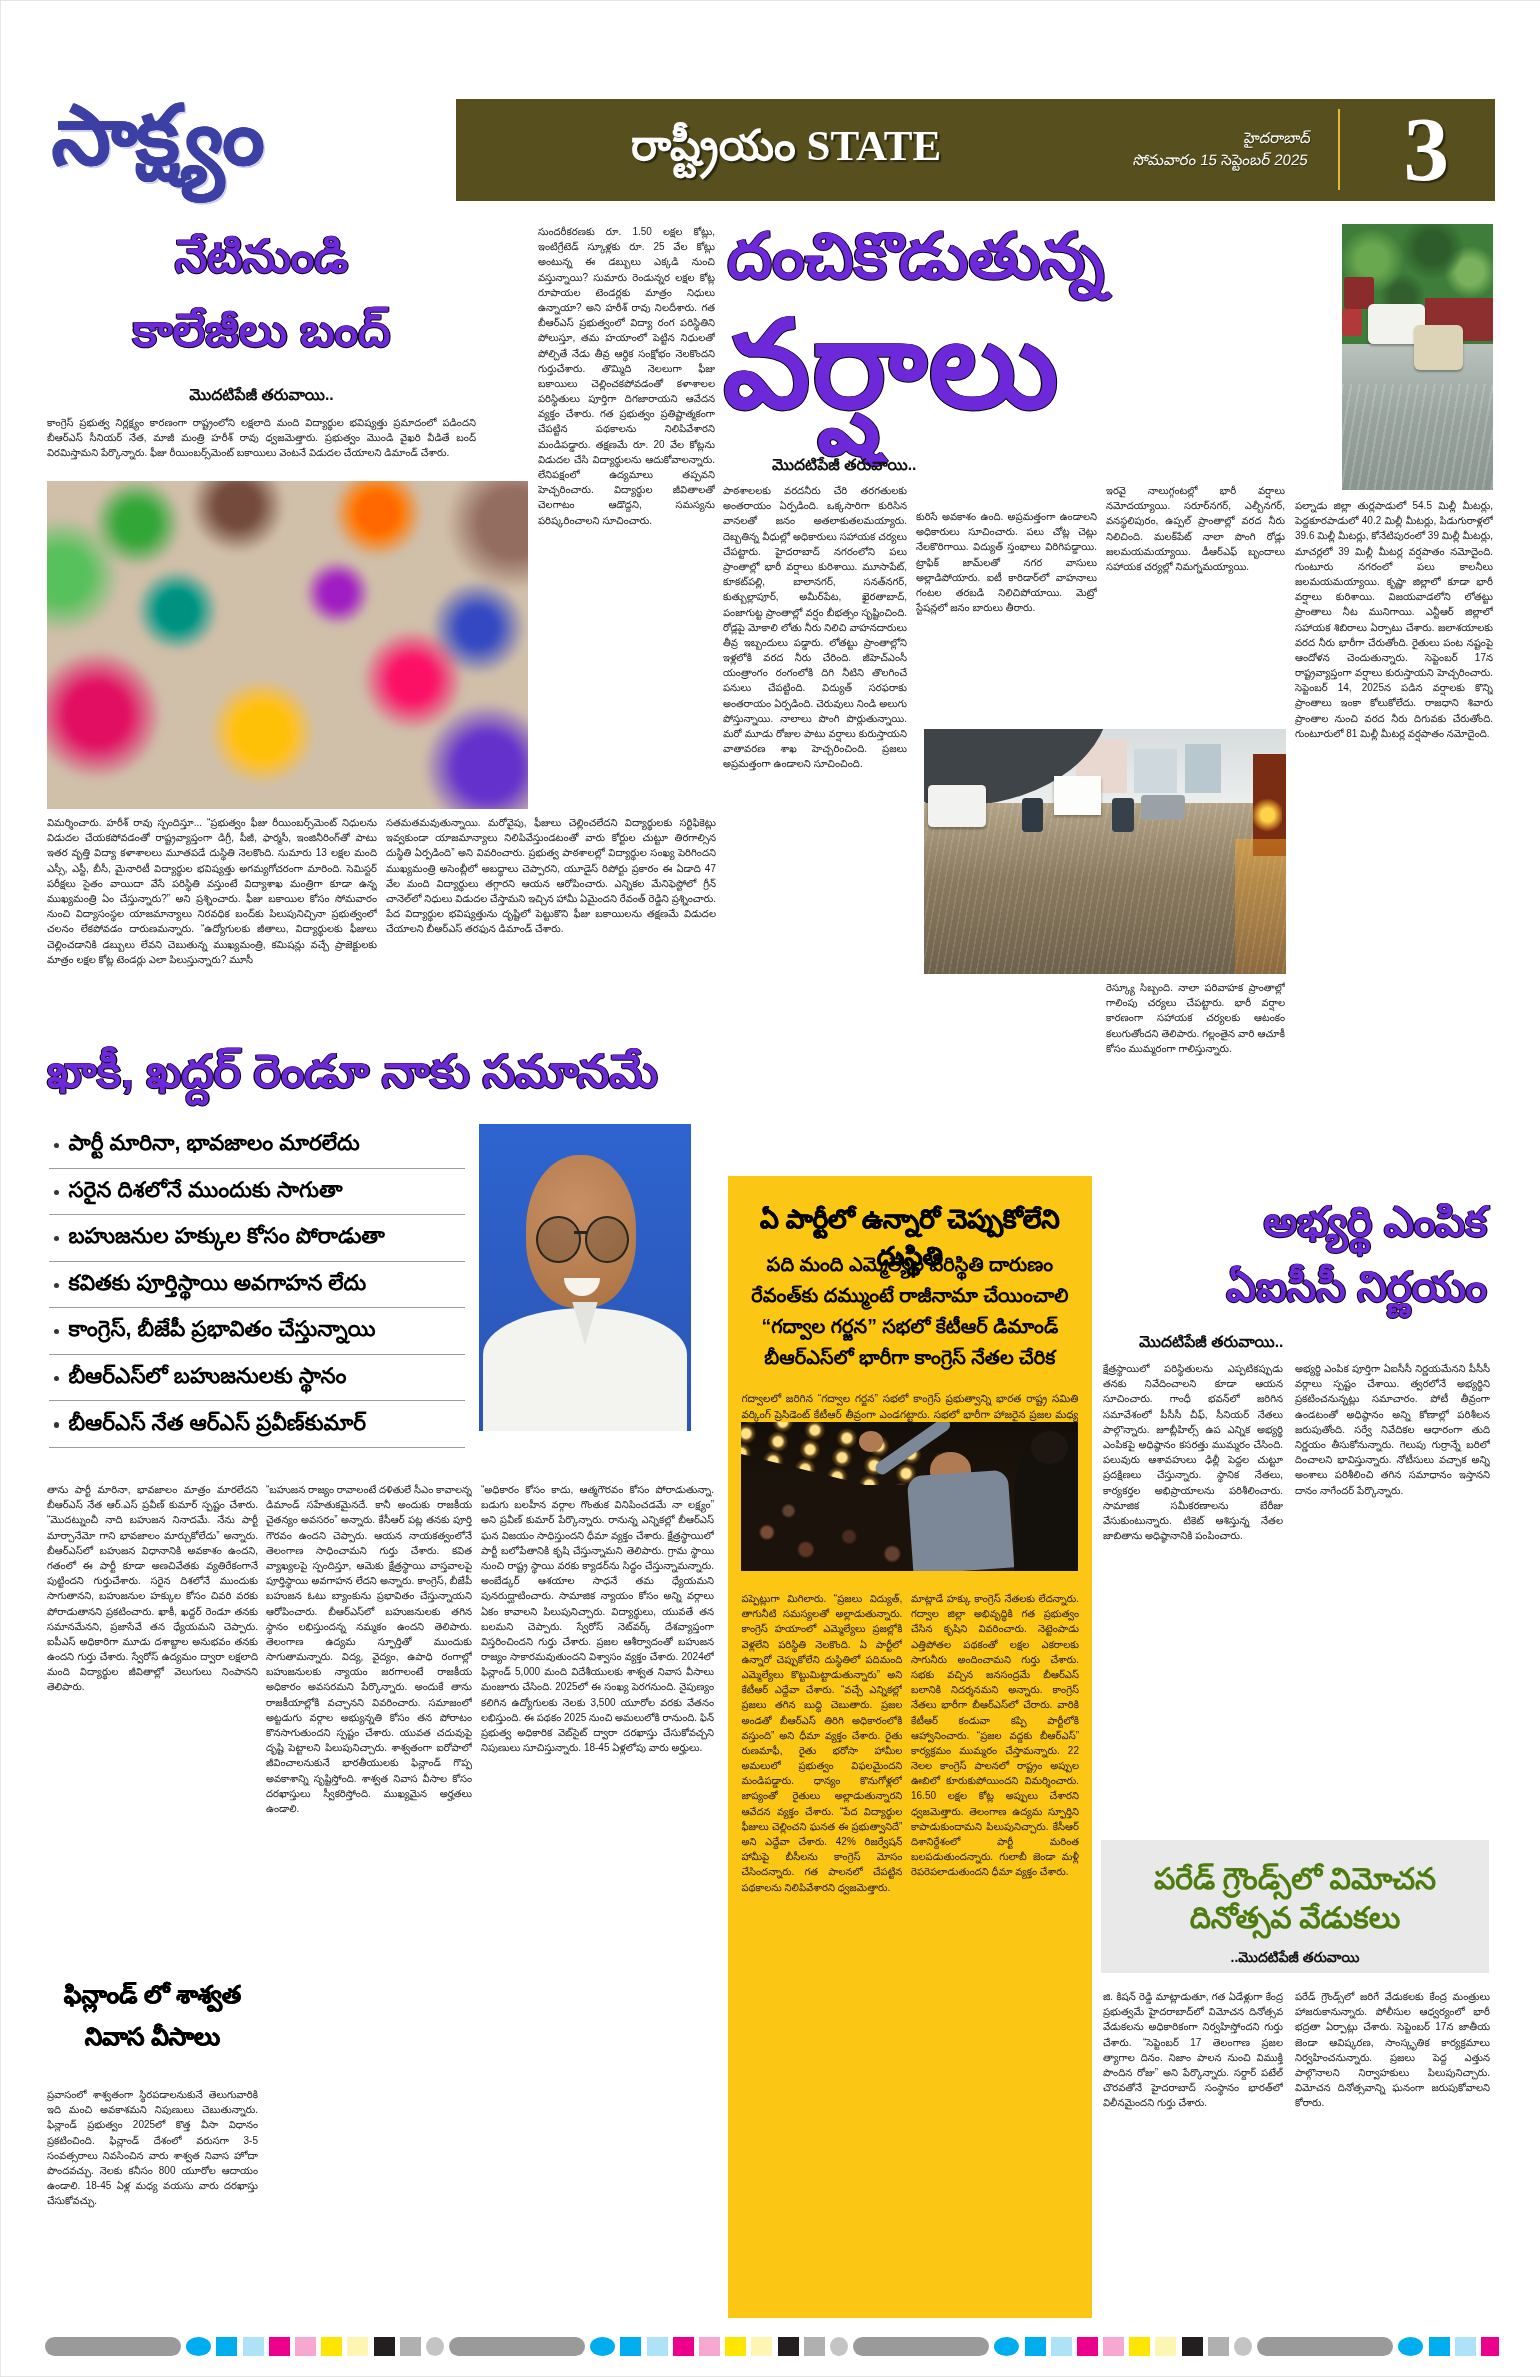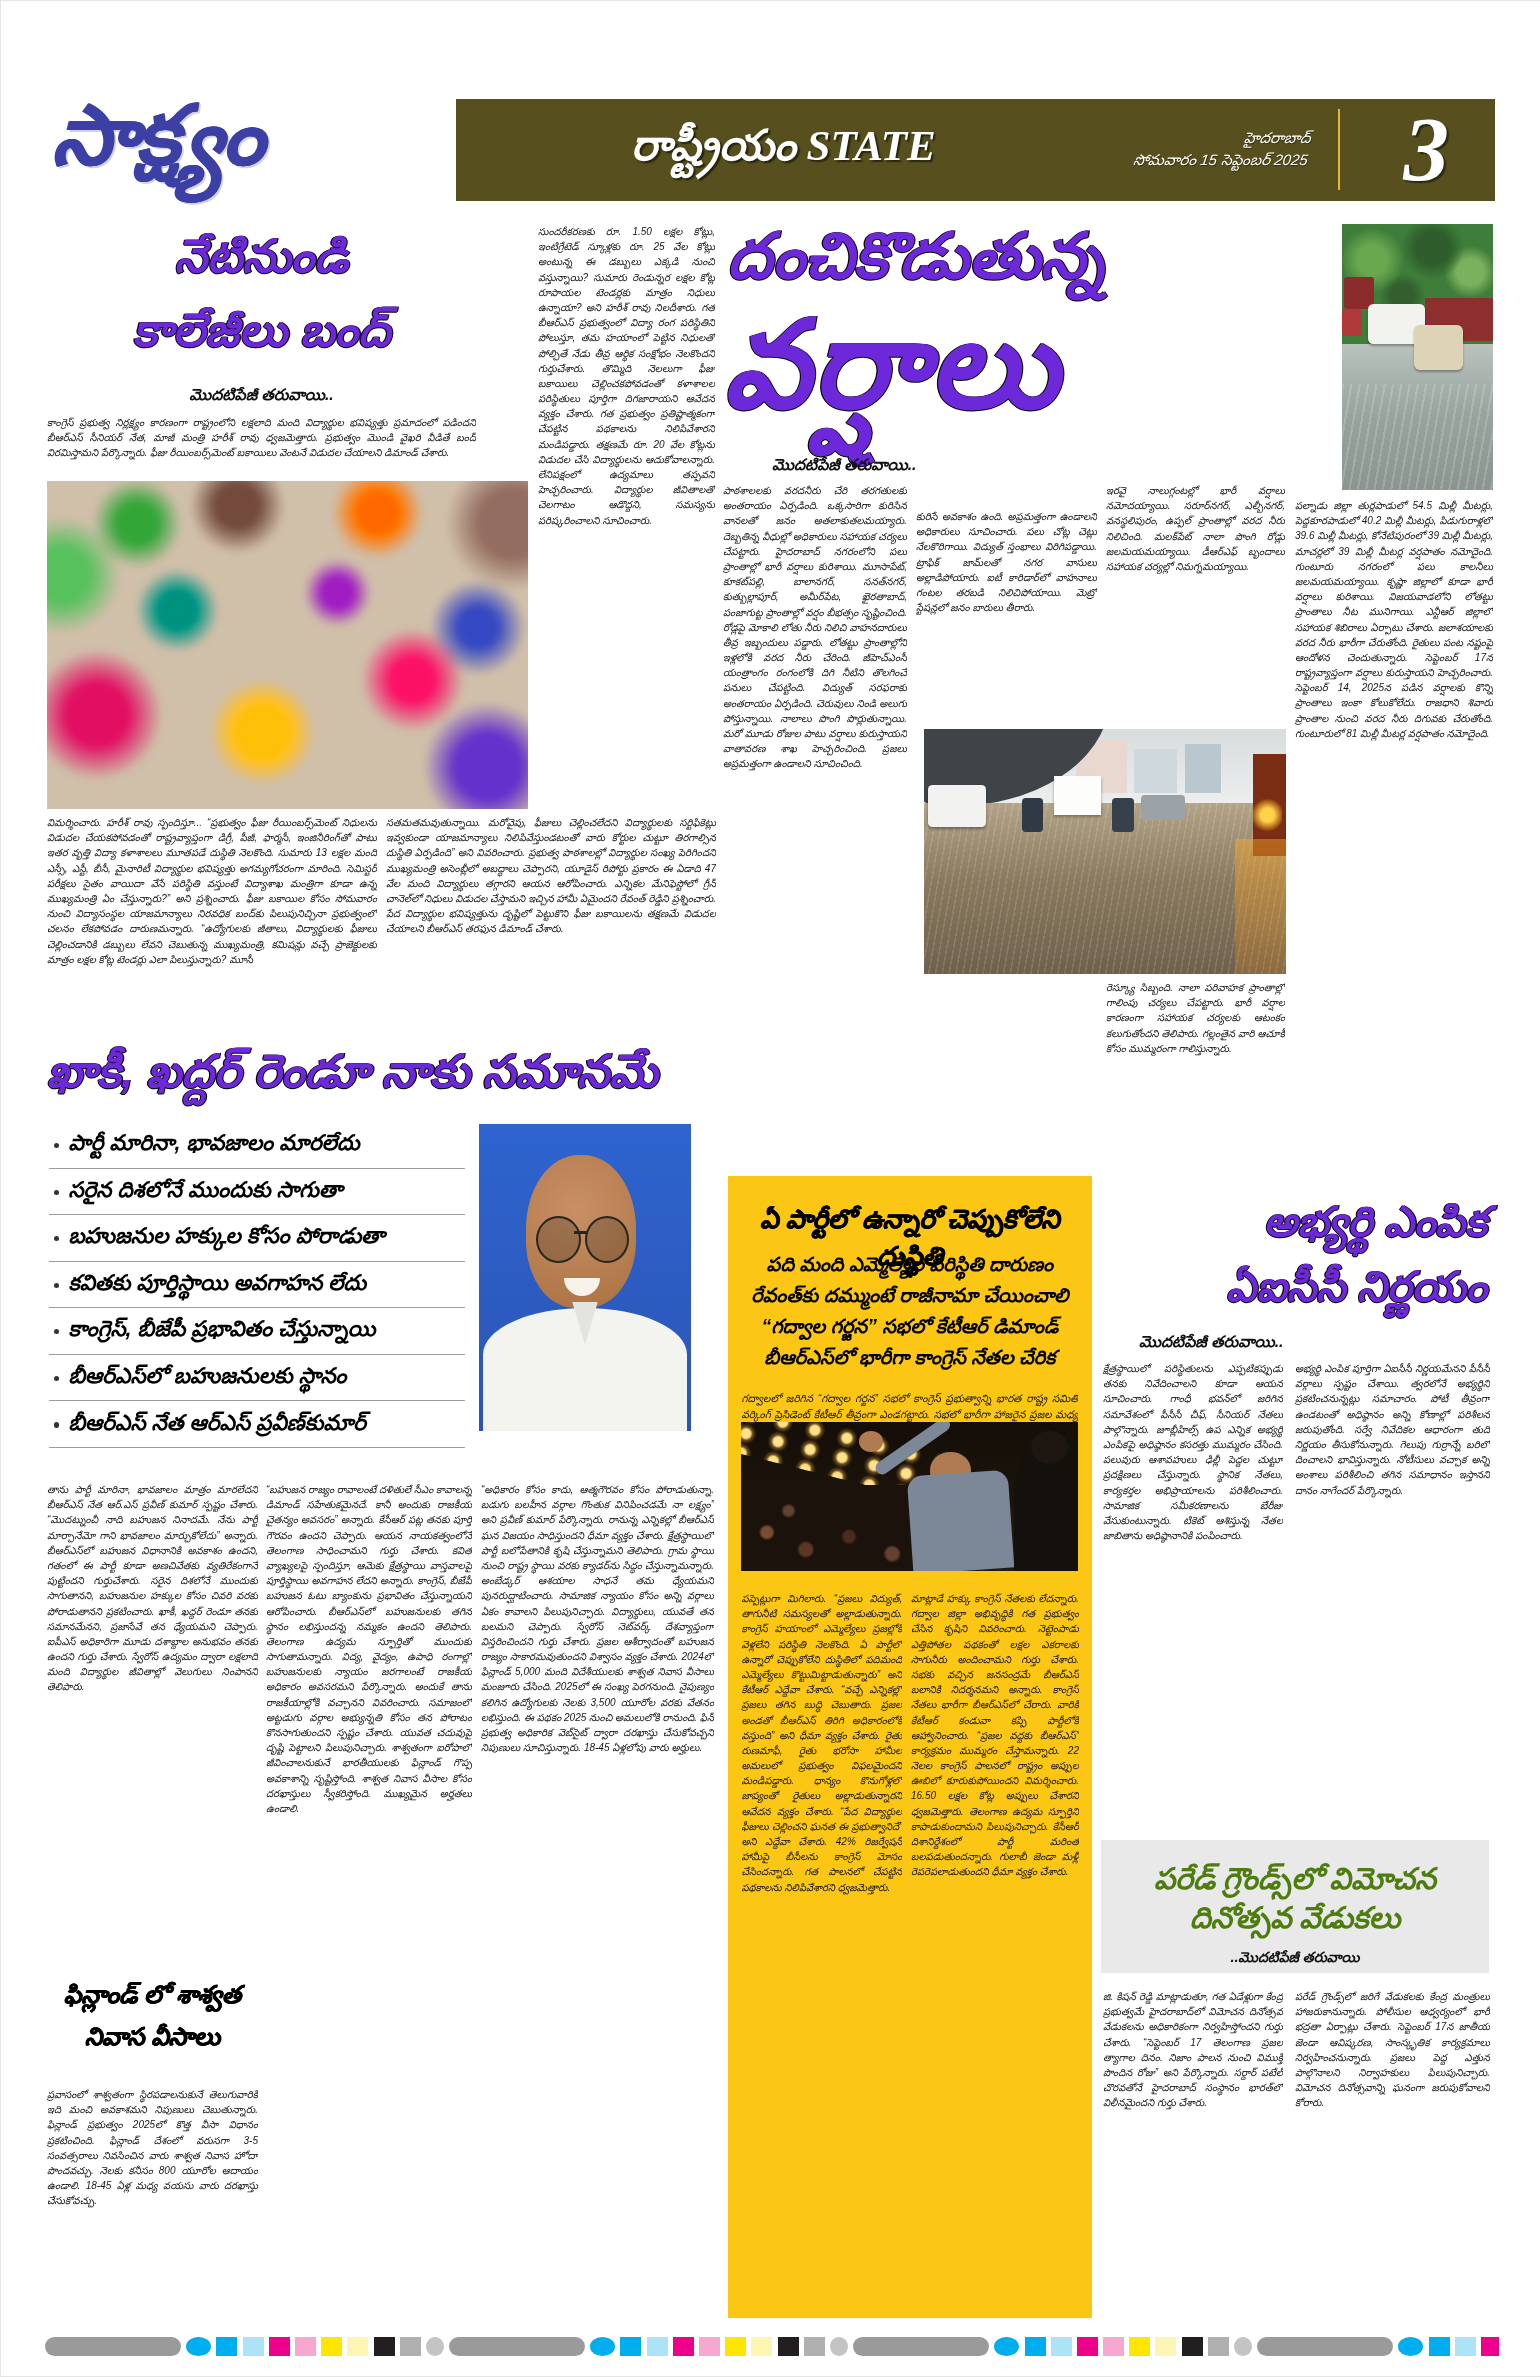--- a/index.html
+++ b/index.html
@@ -1,18 +1,18 @@
 <!DOCTYPE html>
 <html style="font-size:12px"><head>
 <meta charset="utf-8">
 <style>
   html,body{margin:0;padding:0;background:#e9e9e9;}
   #page{position:relative;width:1541px;height:2377px;margin:0 auto;background:#ffffff;
         box-shadow:inset 0 0 0 0.7px #ddd;overflow:hidden;
-        font-family:"Liberation Sans","DejaVu Sans",sans-serif;font-style:italic;}
+        font-family:"Liberation Sans","DejaVu Sans",sans-serif;}
   .abs{position:absolute;}
   .body-text{font-size:10px;line-height:1.52;text-align:justify;color:#161616;
              overflow:hidden;word-break:break-word;}
   .fat{font-weight:900;color:#6d28d9;text-shadow:1.1px 0 #000,-1.1px 0 #000,0 0.7px #000;}
   .fat-sm{font-weight:800;color:#000;text-shadow:0.4px 0 #000,-0.4px 0 #000;}
   .continued{font-weight:700;font-size:15.7px;color:#111;}
   
   .logo{font-size:83px;font-weight:900;color:#3c3fa3;letter-spacing:-1.5px;
         text-shadow:2.2px 2.2px 0 rgba(60,63,163,.25),0.7px 0 #3c3fa3,-0.7px 0 #3c3fa3;}
   .banner{background:#57501e;}

